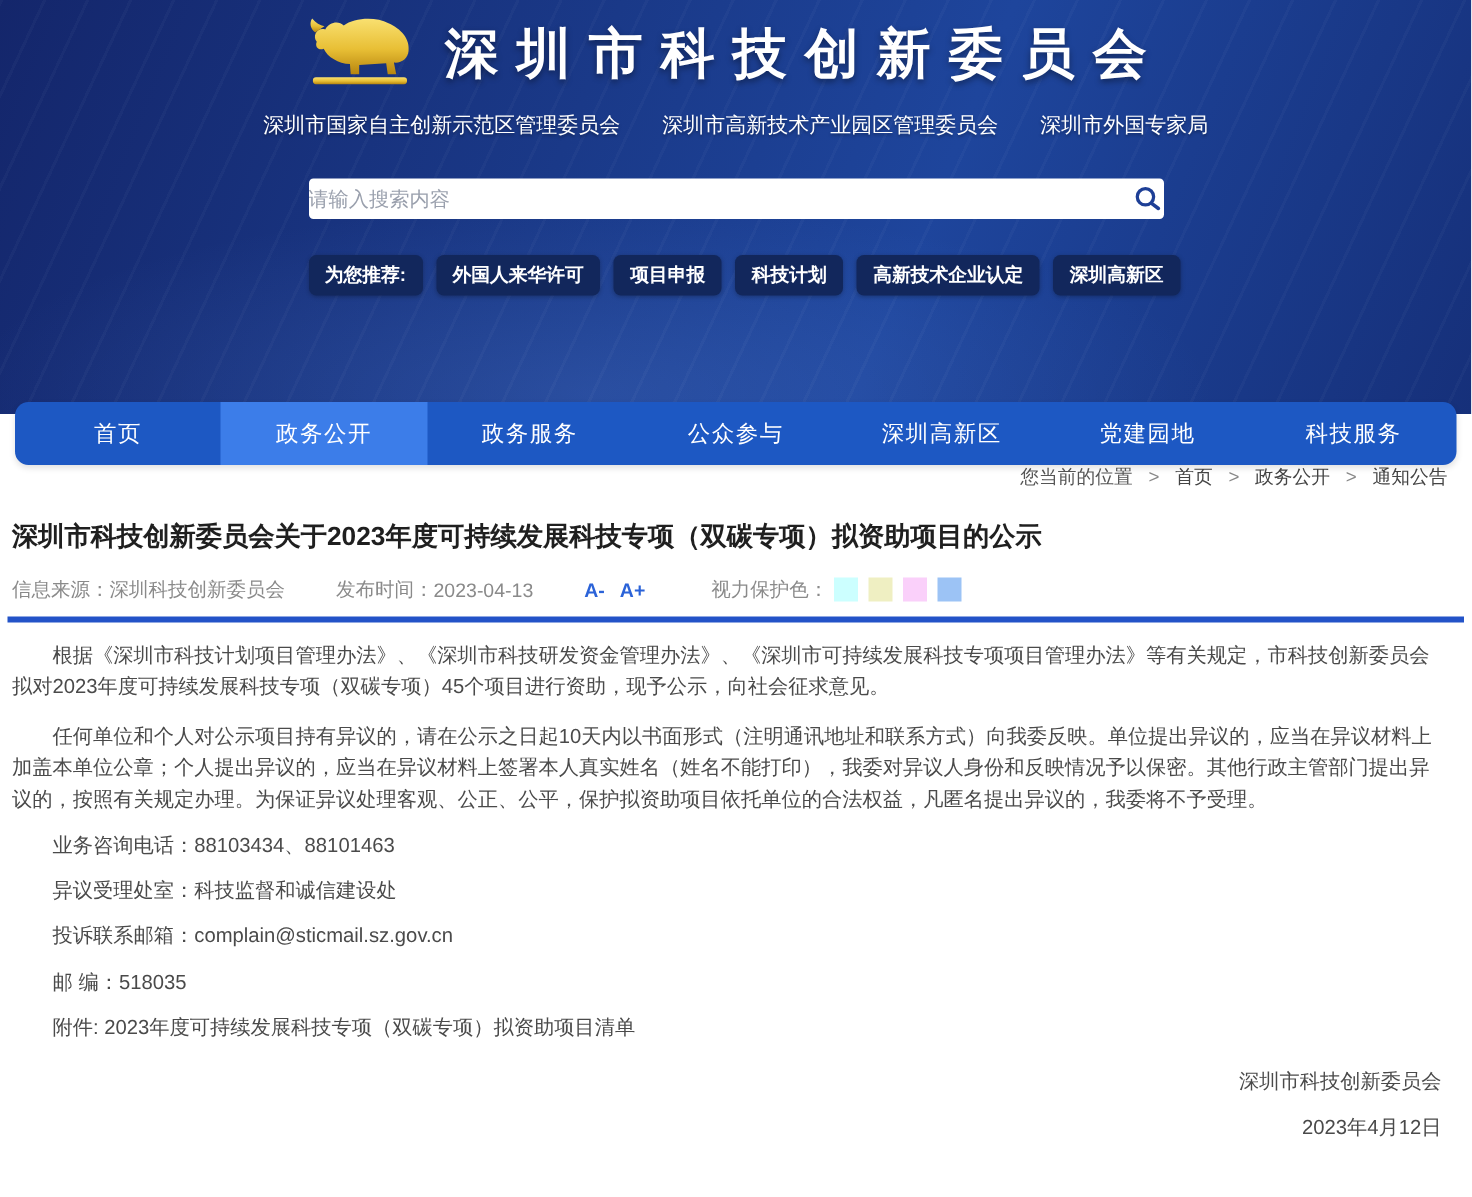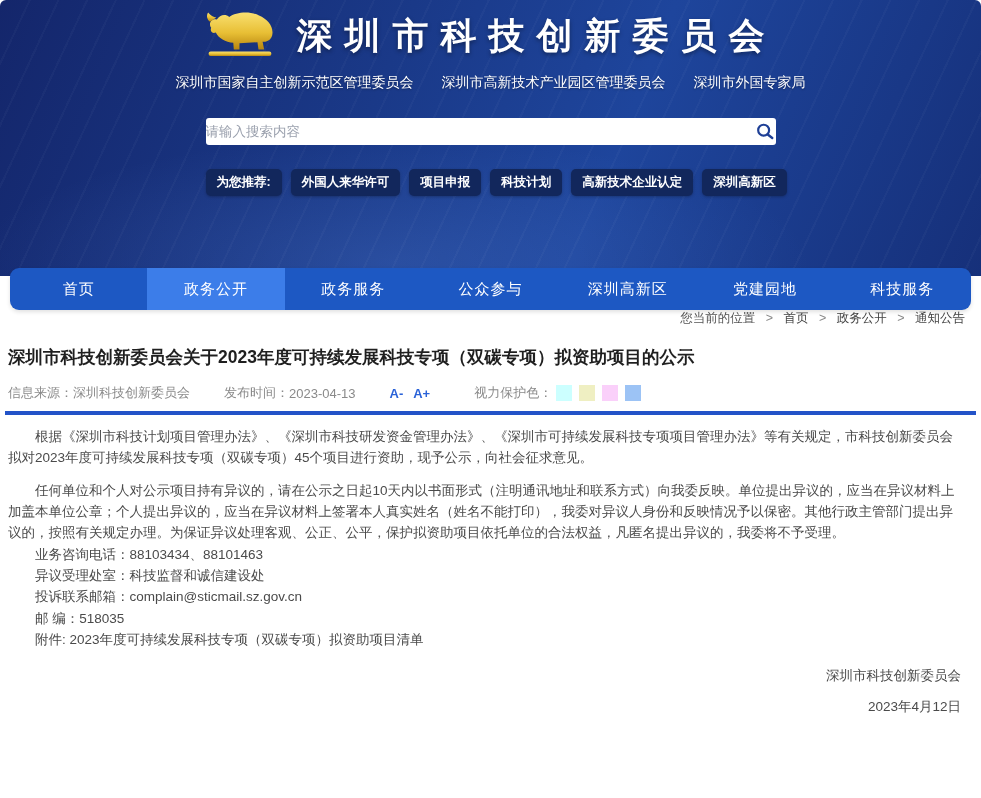--- a/index.html
+++ b/index.html
@@ -1,17 +1,17 @@
 <!DOCTYPE html>
 <html><head>
 <meta charset="utf-8">
 <style>
   * { margin:0; padding:0; box-sizing:border-box; }
   body { font-family:"Liberation Sans","DejaVu Sans",sans-serif; background:#fff; }
-  .page { width:981px; height:798px; overflow:hidden; background:#fff; position:relative;border-radius:6px; }
+  .page { width:981px; height:798px; overflow:hidden; background:#fff; position:relative; }
 
   
   .header {
     height:276px; position:relative;
     background:linear-gradient(112deg,#14266b 0%,#1a3988 38%,#1e459c 62%,#16307a 100%);
   }
   .header::after{
     content:""; position:absolute; inset:0; pointer-events:none;
     background:
       repeating-linear-gradient(115deg, rgba(255,255,255,0.028) 0 2px, transparent 2px 26px),
@@ -41,21 +41,21 @@
   .breadcrumb a{ color:#444; text-decoration:none; cursor:pointer; }
   .article-title{ font-size:17.5px; font-weight:bold; color:#1f1f1f; margin-top:18px; }
   .meta-row{ display:flex; align-items:center; margin-top:15px; font-size:13px; color:#8a8a8a; }
   .meta-row .grp{ margin-right:34px; display:flex; align-items:center; }
   .font-btn{ color:#2b63d8; font-weight:bold; cursor:pointer; margin-right:10px; }
   .swatches{ display:flex; gap:7px; margin-left:4px; }
   .swatch{ width:16px; height:16px; cursor:pointer; }
   .blue-hr{ height:4px; background:#2353c8; margin:9px -11px 0 -3px; }
   .body-text p{ font-size:13.5px; color:#4a4a4a; line-height:1.58; text-indent:2em; }
   .body-text p.para{ margin-top:11px; }
-  .body-text p.info{ }
+  .body-text p.info{ margin-top:9px; }
   .signature{ text-align:right; font-size:13.5px; color:#4a4a4a; padding-right:4px; }
   .signature .org{ margin-top:17px; }
   .signature .date{ margin-top:13px; }
 </style>
 </head>
 <body>
 
 <div class="page">
 
   <div class="header">

